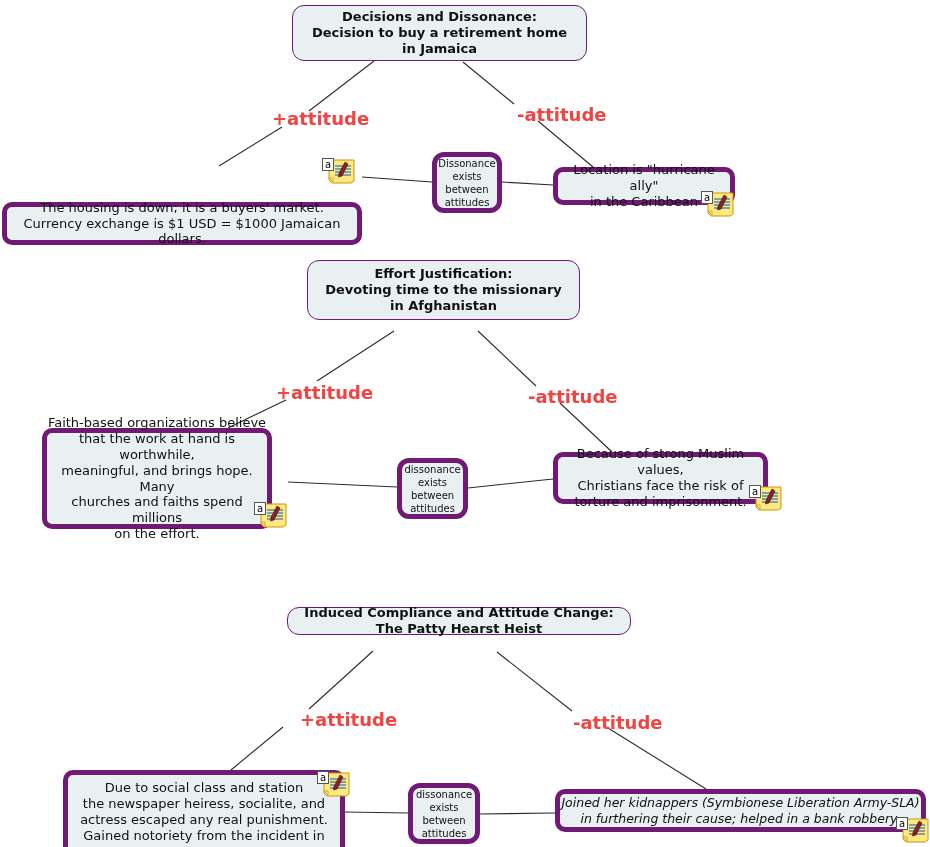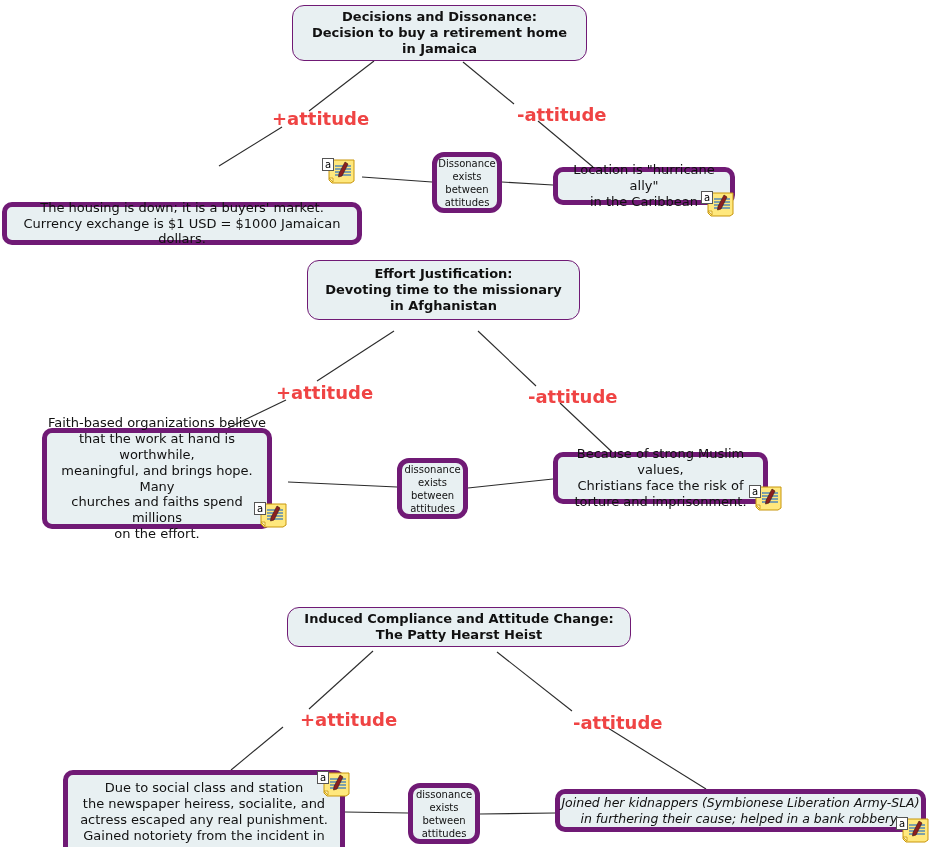--- a/index.html
+++ b/index.html
@@ -89,21 +89,21 @@
 
 <div class="node mid-node" style="left:397px;top:458px;width:71px;height:61px;">dissonance
 exists
 between
 attitudes</div>
 
 <div class="node" style="left:553px;top:452px;width:215px;height:52px;">Because of strong Muslim values,
 Christians face the risk of
 torture and imprisonment.</div>
 
-<div class="node title-node" style="left:287px;top:607px;width:344px;height:40px;">Induced Compliance and Attitude Change:
+<div class="node title-node" style="left:287px;top:607px;width:344px;height:28px;">Induced Compliance and Attitude Change:
 The Patty Hearst Heist</div>
 
 <div class="link-label" style="left:300px;top:709px;">+attitude</div>
 <div class="link-label" style="left:573px;top:712px;">-attitude</div>
 
 <div class="node" style="left:63px;top:770px;width:282px;height:100px;">Due to social class and station
 the newspaper heiress, socialite, and
 actress escaped any real punishment.
 Gained notoriety from the incident in 1974.</div>
 

